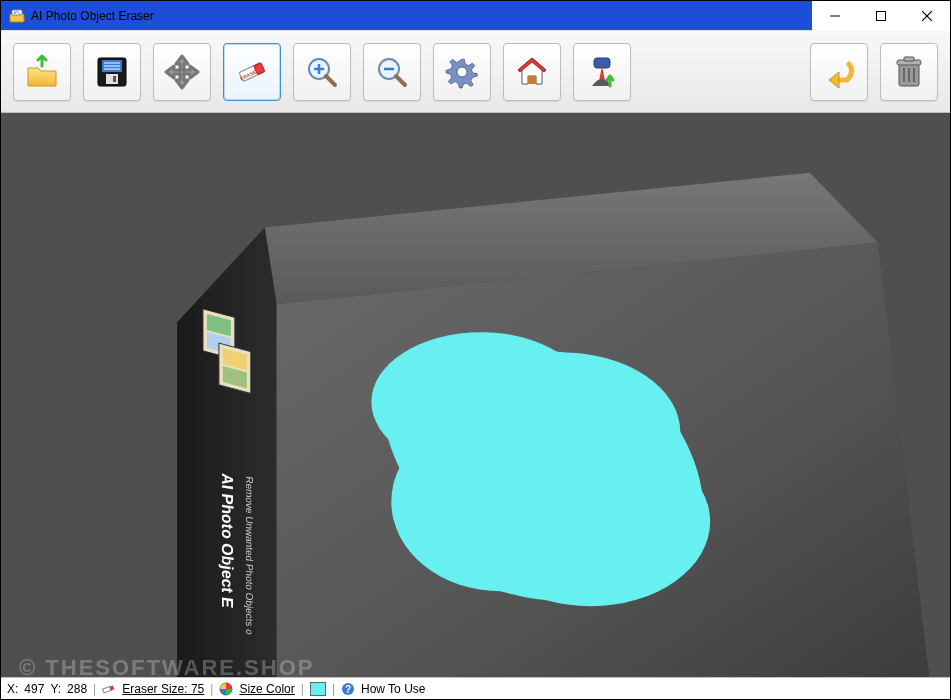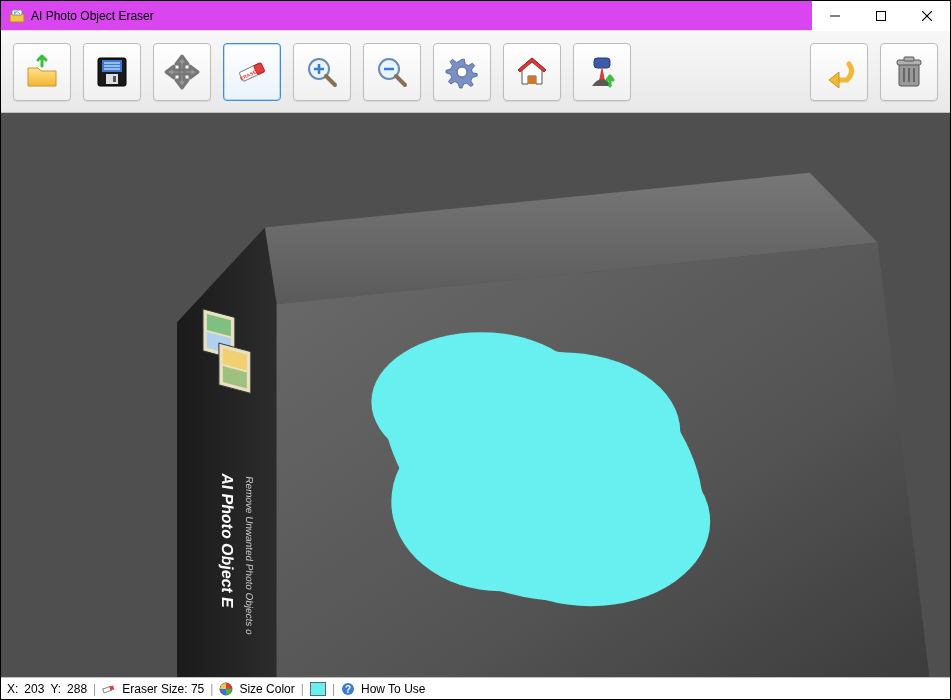--- a/index.html
+++ b/index.html
@@ -8,21 +8,21 @@
     height: 700px;
     font-family: "Segoe UI", Tahoma, sans-serif;
     font-size: 12px;
     background: #fff;
     overflow: hidden;
     border: 1px solid #000;
   }
   
   .titlebar {
     height: 30px;
-    background: #d946ef;
+    background: #1d4ed8;
     display: flex;
     align-items: center;
     padding-left: 8px;
     border-bottom: 1px solid #e0e0e0;
   }
   .titlebar .app-icon {
     width: 16px; height: 16px;
     margin-right: 6px;
   }
   .titlebar .title {
@@ -95,21 +95,21 @@
     background: #fff;
     border-top: 1px solid #c0c0c0;
     display: flex;
     align-items: center;
     padding: 0 6px;
     gap: 6px;
     font-size: 12px;
     color: #000;
   }
   .statusbar .sep { color: #999; }
-  .statusbar .link { cursor: pointer; }
+  .statusbar .link { text-decoration: underline; cursor: pointer; }
   .status-ic {
     width: 14px; height: 14px;
     display: inline-flex;
     align-items: center; justify-content: center;
     vertical-align: middle;
   }
   .swatch {
     width: 16px; height: 14px;
     border: 1px solid #666;
     background: #67f0ef;
@@ -318,25 +318,26 @@
 
       <g fill="#67f0ef">
         <ellipse cx="480" cy="290" rx="110" ry="70"></ellipse>
         <ellipse cx="560" cy="320" rx="120" ry="80"></ellipse>
         <ellipse cx="590" cy="410" rx="120" ry="85"></ellipse>
         <ellipse cx="500" cy="390" rx="110" ry="90"></ellipse>
         <path d="M390 260 Q370 300 400 360 Q420 440 500 480 Q600 510 690 450 Q720 390 680 320 Q660 250 560 240 Q450 220 390 260 Z"></path>
       </g>
     </svg>
   </div>
+  <div class="watermark">© THESOFTWARE.SHOP</div>
 </div>
 
 <div class="statusbar">
   <span>X:</span>
-  <span>203</span>
+  <span>497</span>
   <span>Y:</span>
   <span>288</span>
   <span class="sep">|</span>
   <span class="status-ic">
     <svg width="14" height="14" viewBox="0 0 14 14">
         <rect x="1" y="5" width="8" height="4" fill="#fff" stroke="#888" transform="rotate(-20 7 7)"></rect>
         <rect x="8" y="5" width="4" height="4" fill="#e43b3b" transform="rotate(-20 7 7)"></rect>
       </svg>
   </span>
   <span class="link">Eraser Size: 75</span>

